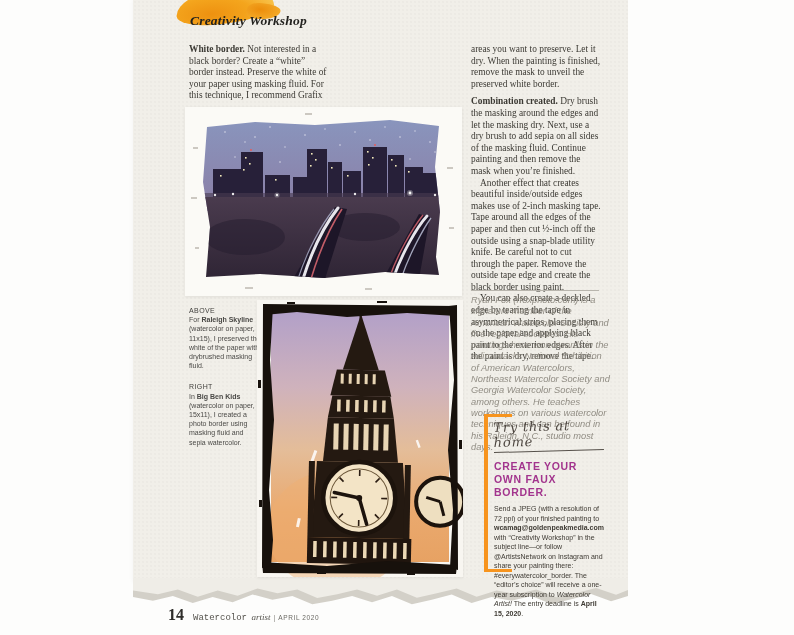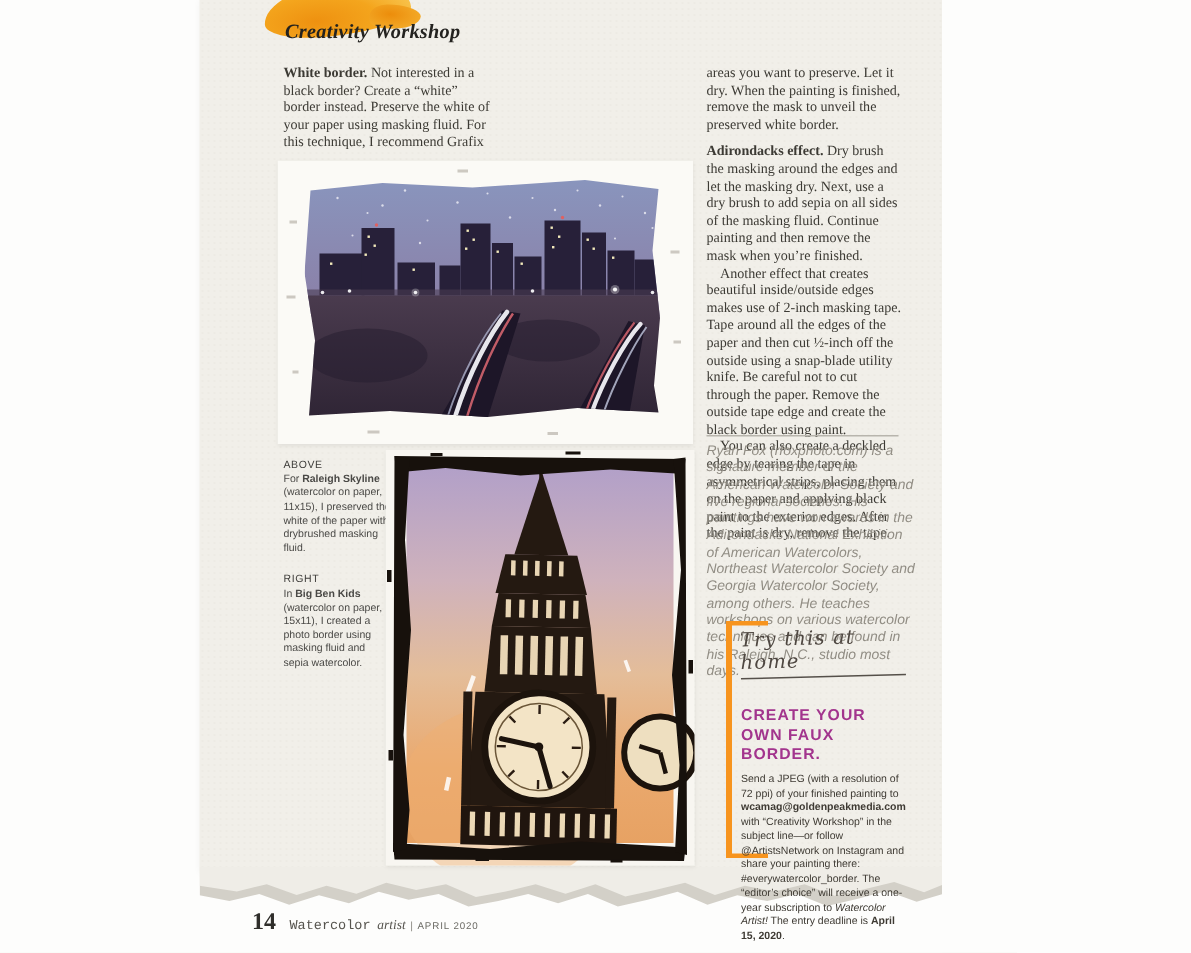--- a/index.html
+++ b/index.html
@@ -43,21 +43,21 @@
   .img1{position:absolute;left:185px;top:107px;width:277px;height:189px;box-shadow:0 1px 3px rgba(0,0,0,.07);}
   .img2{position:absolute;left:257px;top:300px;width:206px;height:277px;box-shadow:0 1px 3px rgba(0,0,0,.07);}
   .img1 svg,.img2 svg{display:block;}
   
   .try-bracket{position:absolute;left:484px;top:414px;width:24px;height:152px;
         border-left:4px solid #f7941e;border-top:3px solid #f7941e;border-bottom:3px solid #f7941e;}
   .try-content{position:absolute;left:494px;top:420px;width:110px;}
   .try-script{display:inline-block;font-family:"DejaVu Serif",serif;font-style:italic;font-size:13px;
         color:#4e4741;letter-spacing:.8px;border-bottom:1.2px solid #55504a;padding-bottom:2px;
         transform:rotate(-1.5deg);transform-origin:left bottom;}
-  .try-head{margin-top:18px;font-weight:bold;font-size:10.5px;letter-spacing:.7px;color:#a2348d;line-height:13px;}
+  .try-head{margin-top:7px;font-weight:bold;font-size:10.5px;letter-spacing:.7px;color:#a2348d;line-height:13px;}
   .try-body{margin-top:5px;font-size:7px;line-height:9.5px;color:#3e3a33;}
   
   .footer{position:absolute;left:168px;top:606px;color:#4b4a45;}
   .footer .num{font-family:"Liberation Serif",serif;font-weight:bold;font-size:16px;color:#2f2e2b;margin-right:9px;}
   .footer .mag{font-family:Liberation Mono, monospace;font-size:9px;color:#55534d;}
   .footer .mag-it{font-family:"Liberation Serif",serif;font-size:9px;font-style:italic;font-weight:normal;color:#55534d;}
   .footer .sep{font-size:7px;color:#8a8881;margin:0 3px;}
   .footer .issue{font-size:6.5px;letter-spacing:.6px;color:#6b6a64;}
   b{color:inherit;}
 </style>
@@ -71,21 +71,21 @@
   <div class="torn-edge"></div>
 
   <div class="splash"></div>
   <div class="section-title">Creativity Workshop</div>
 
   <div class="serif col1"><b>White border.</b><span> Not interested in a black border? Create a “white” border instead. Preserve the white of your paper using masking fluid. For this technique, I recommend Grafix</span></div>
 
 
   <div class="serif col3">
     <p>areas you want to preserve. Let it dry. When the painting is finished, remove the mask to unveil the preserved white border.</p>
-    <p class="sp"><b>Adirondacks effect.</b><span> Dry brush the masking around the edges and let the masking dry. Next, use a dry brush to add sepia on all sides of the masking fluid. Continue painting and then remove the mask when you’re finished.</span></p>
+    <p class="sp"><b>Combination created.</b><span> Dry brush the masking around the edges and let the masking dry. Next, use a dry brush to add sepia on all sides of the masking fluid. Continue painting and then remove the mask when you’re finished.</span></p>
     <p class="ind">Another effect that creates beautiful inside/outside edges makes use of 2-inch masking tape. Tape around all the edges of the paper and then cut ½-inch off the outside using a snap-blade utility knife. Be careful not to cut through the paper. Remove the outside tape edge and create the black border using paint.</p>
     <p class="ind">You can also create a deckled edge by tearing the tape in asymmetrical strips, placing them on the paper and applying black paint to the exterior edges. After the paint is dry, remove the tape.</p>
   </div>
 
   <div class="bio-rule"></div>
   <div class="bio">Ryan Fox (rfoxphoto.com) is a signature member of the American Watercolor Society and five regional societies. His paintings have won awards in the Adirondacks National Exhibition of American Watercolors, Northeast Watercolor Society and Georgia Watercolor Society, among others. He teaches workshops on various watercolor techniques and can be found in his Raleigh, N.C., studio most days.</div>
 
   <div class="img1">
     <svg width="277" height="189" viewBox="0 0 277 189" xmlns="http://www.w3.org/2000/svg">
       <defs>

